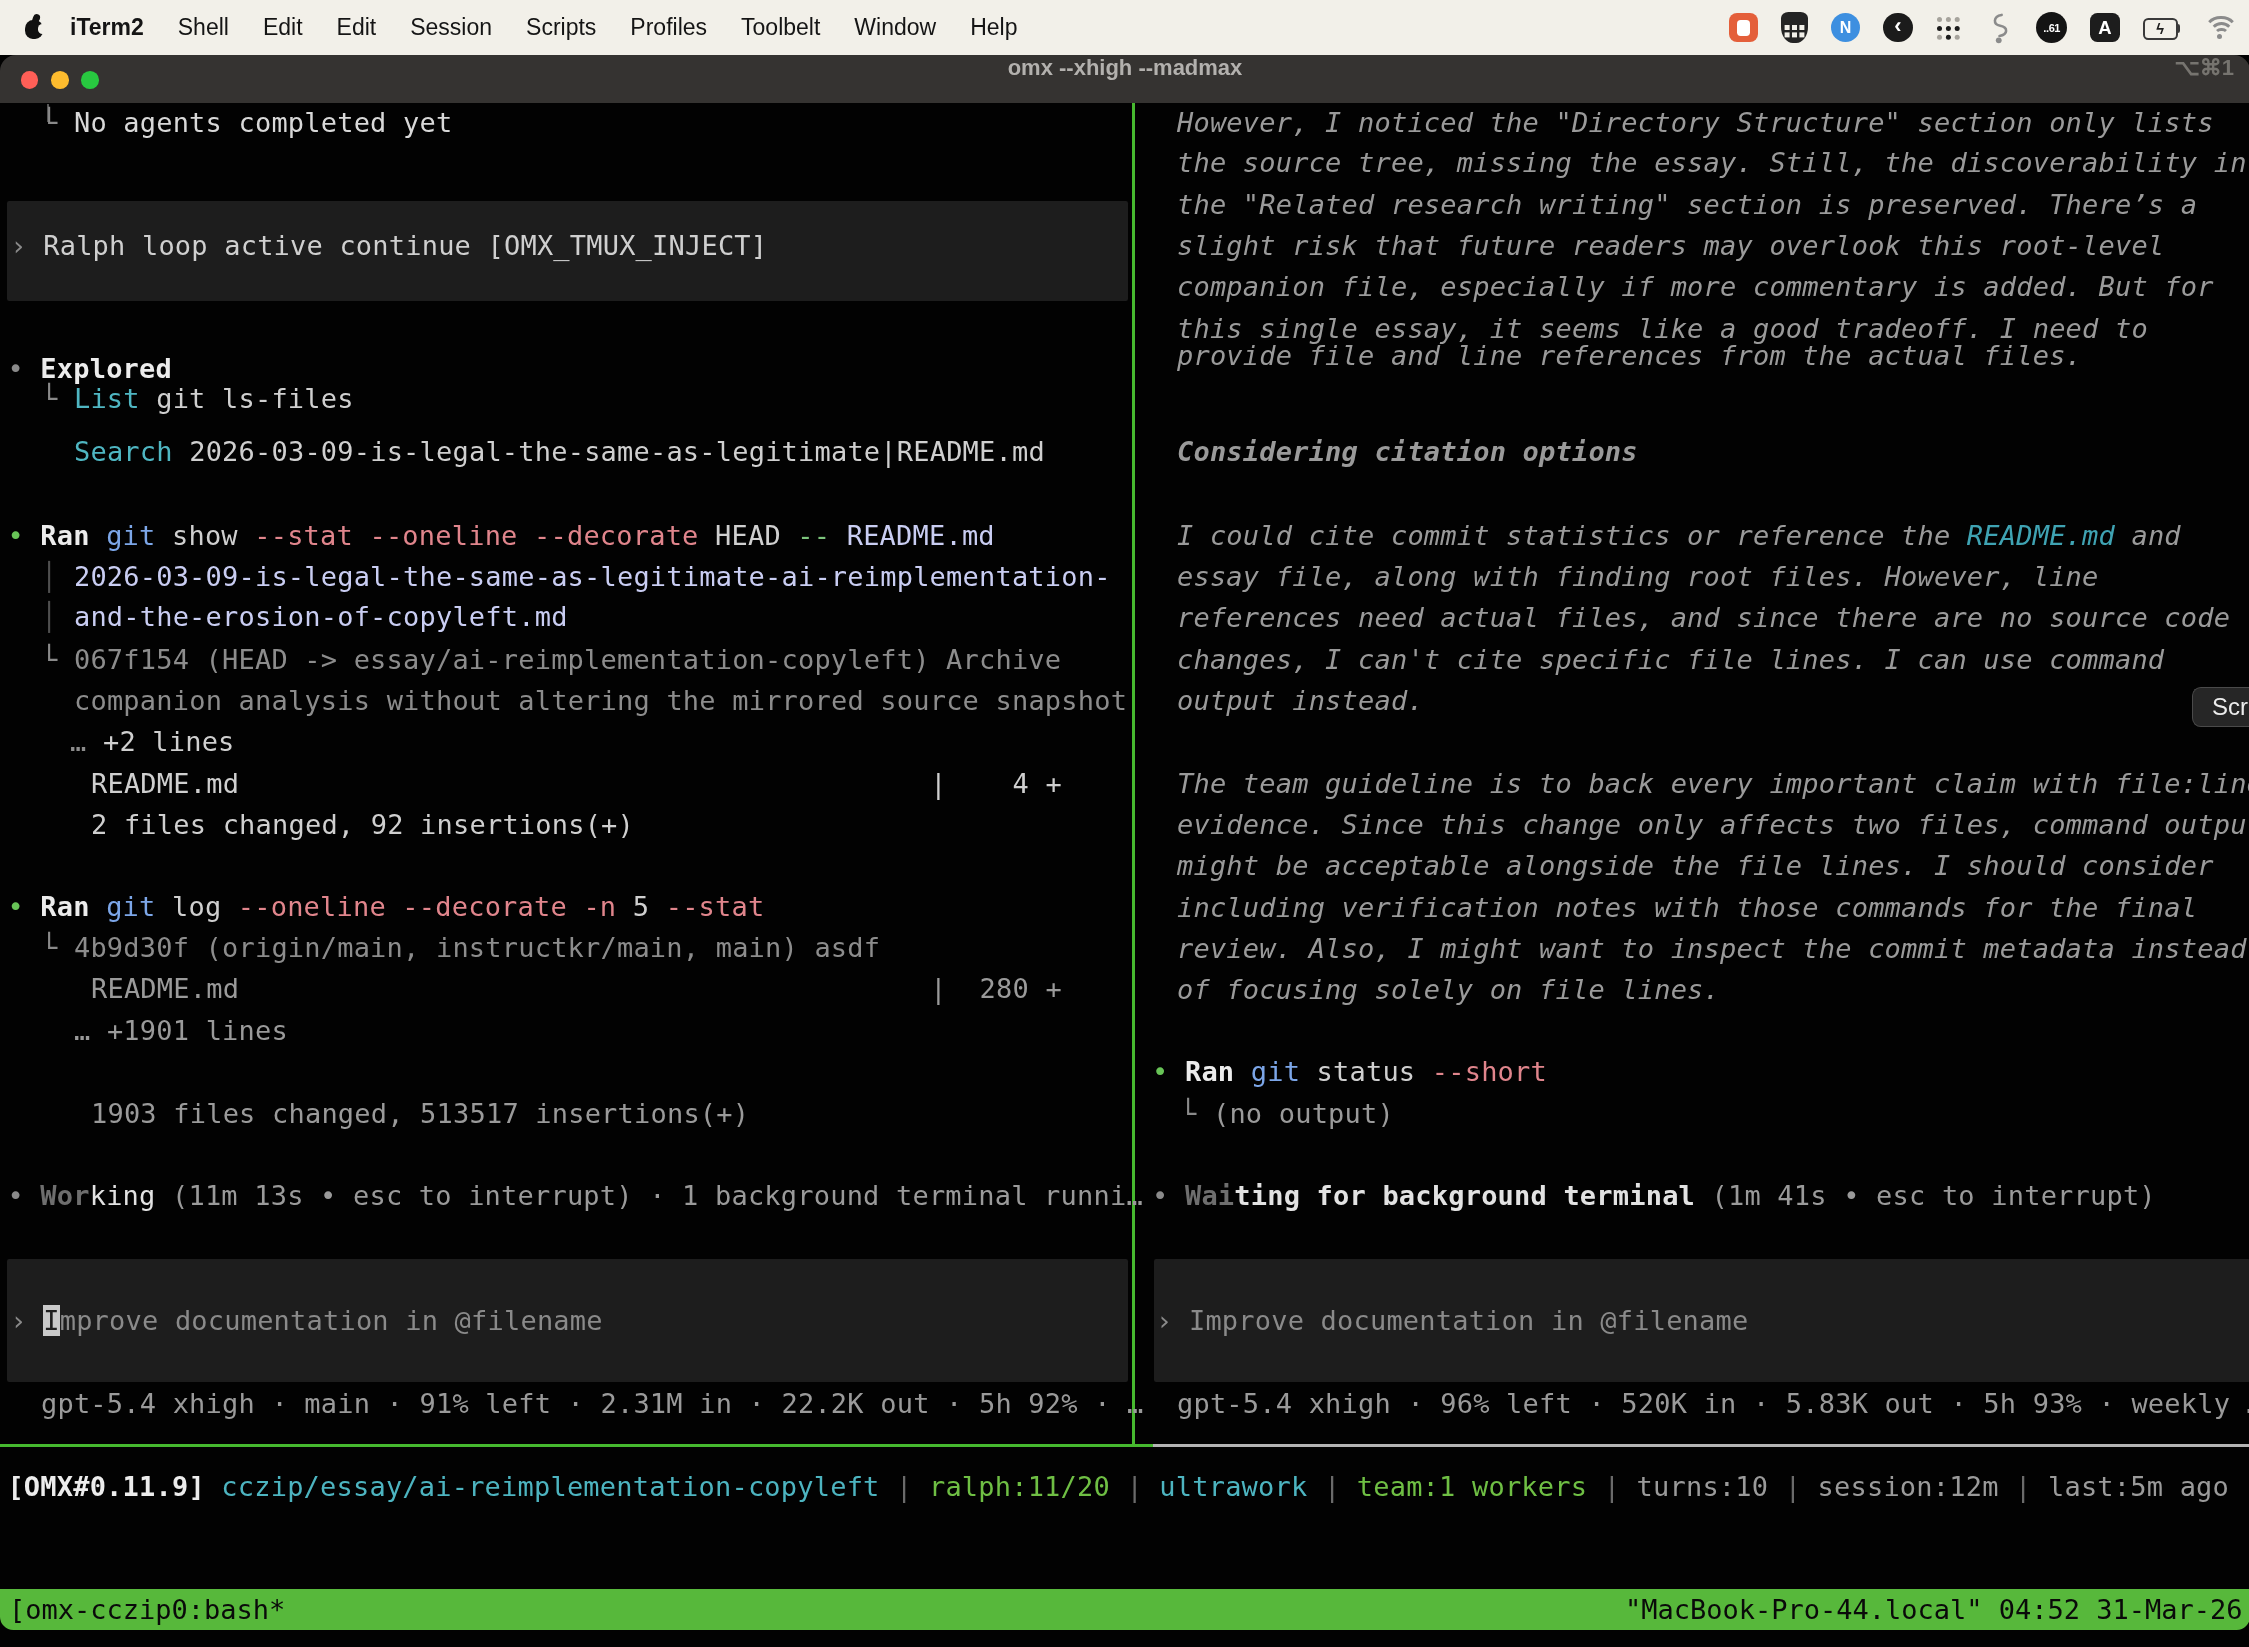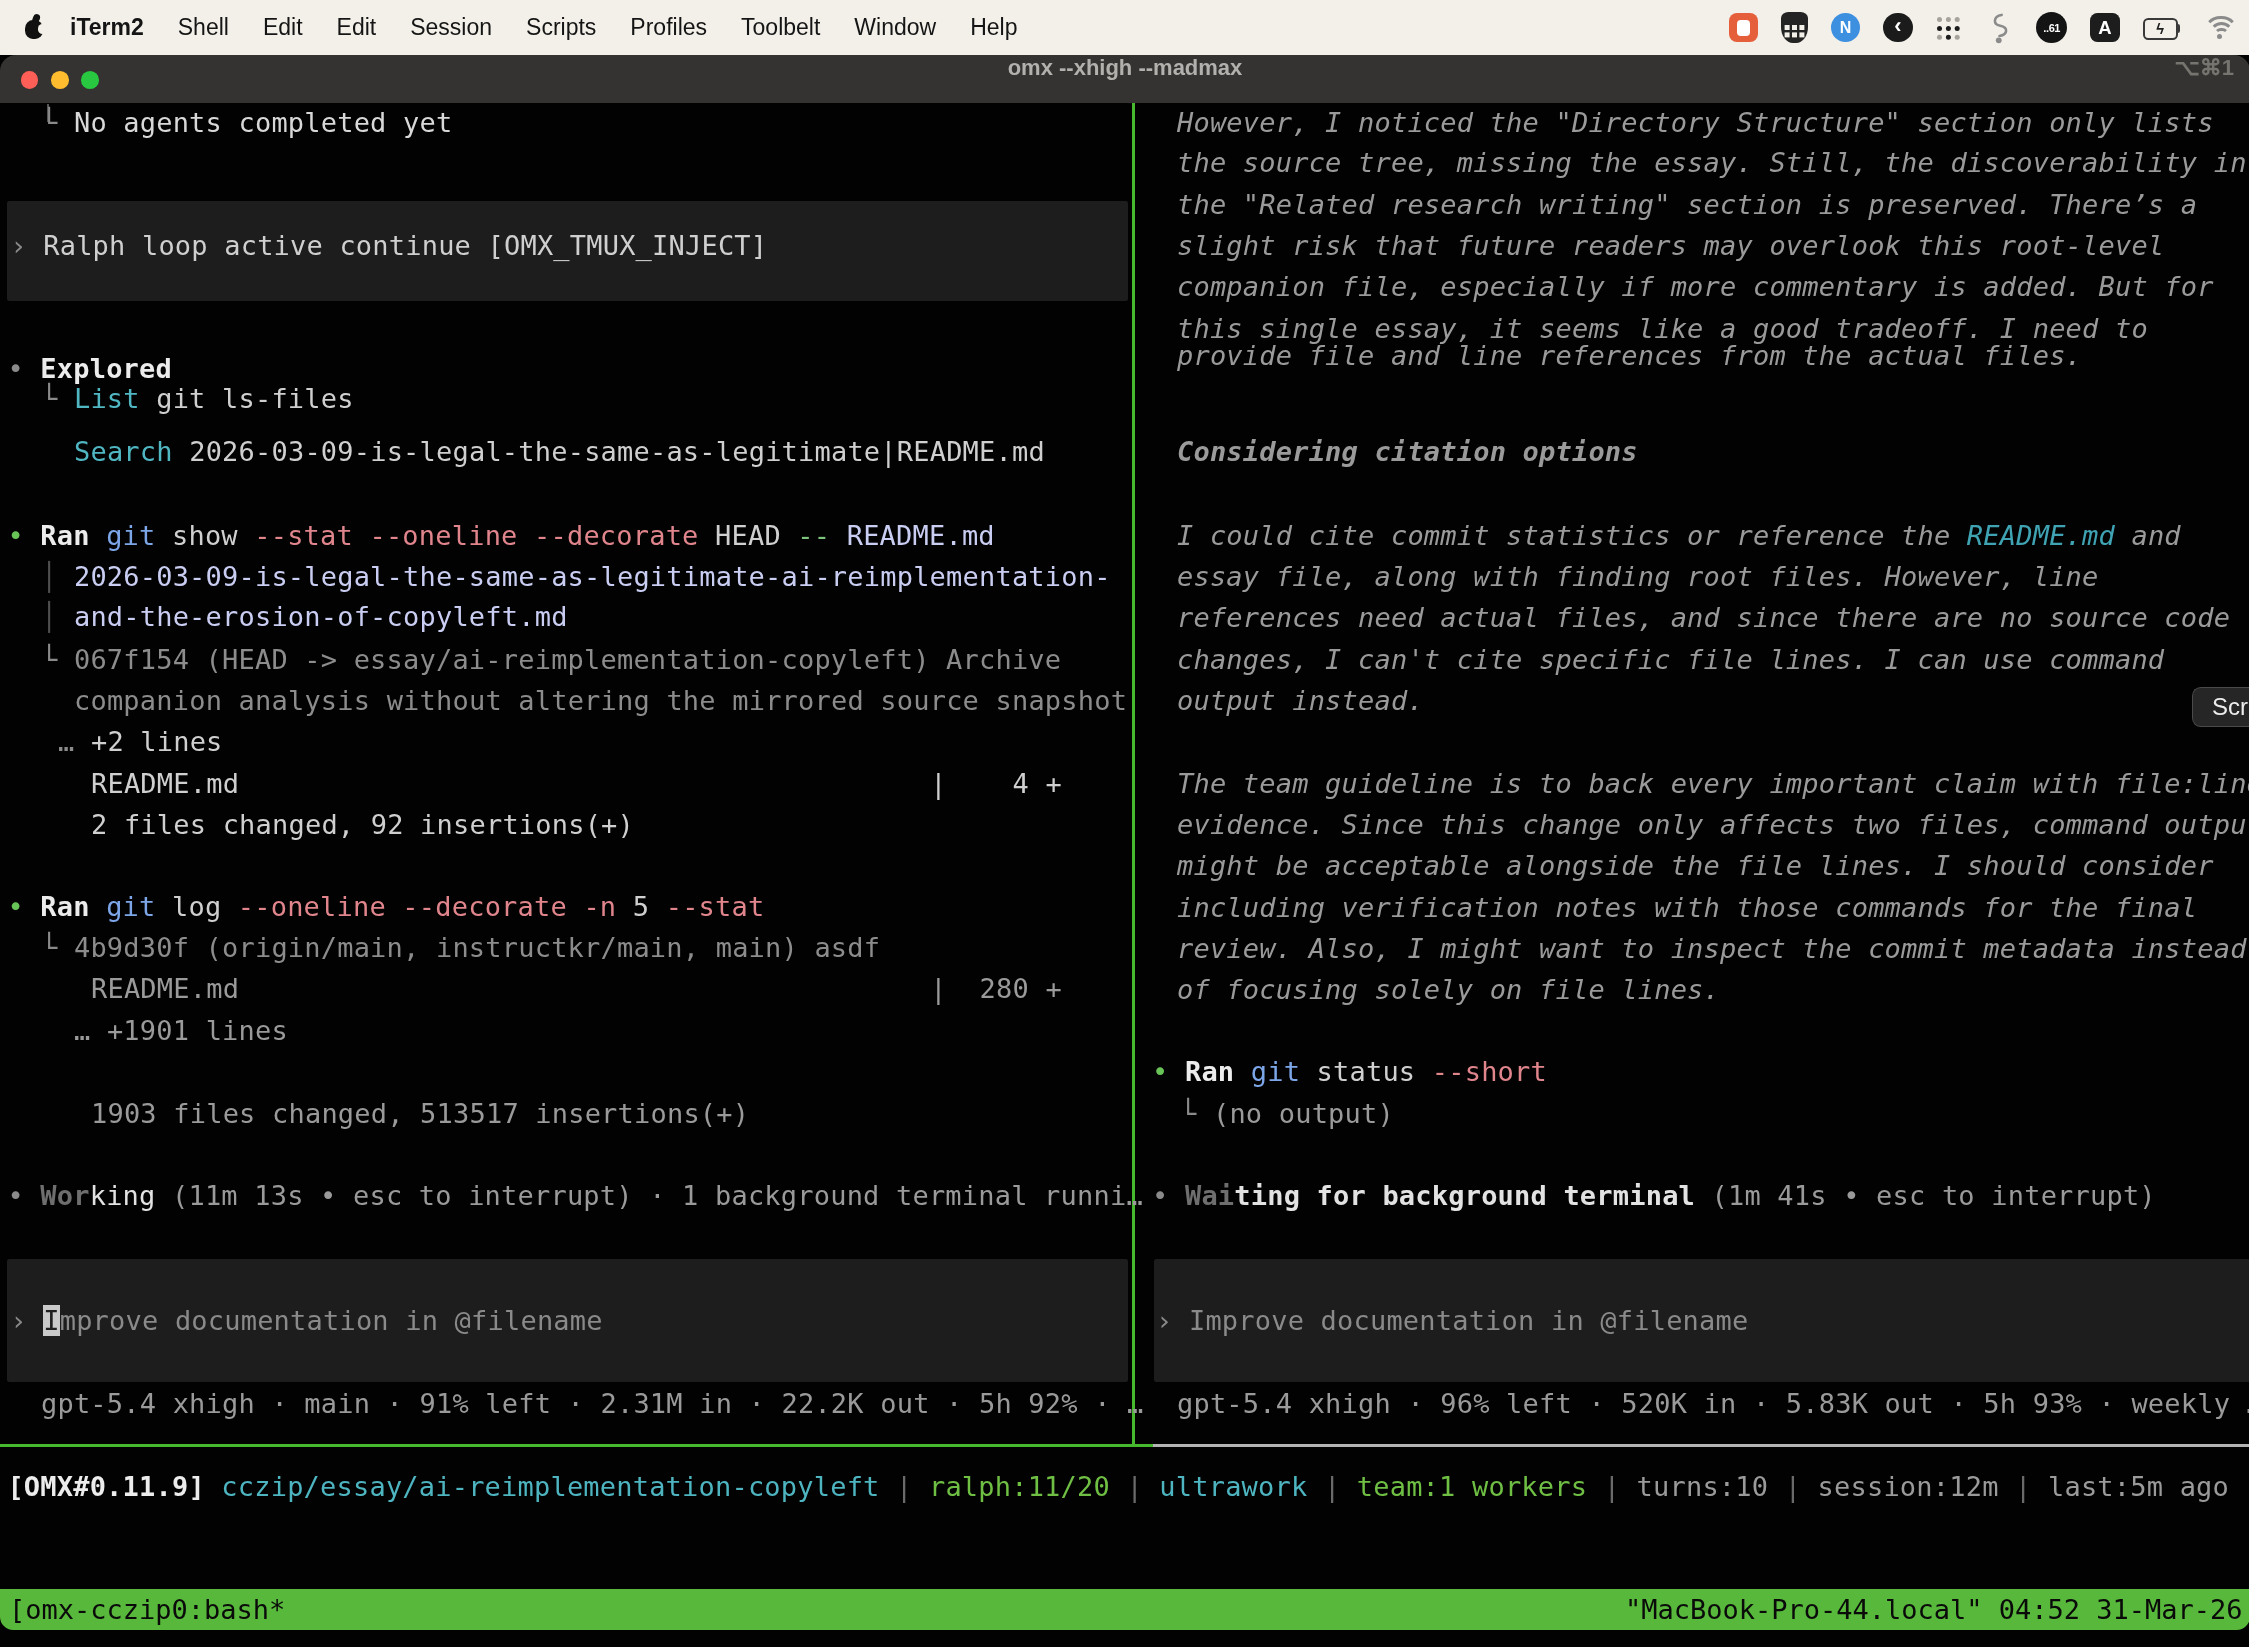--- a/index.html
+++ b/index.html
@@ -142,21 +142,21 @@
   <div class="tl" style="left:41px;top:102px;"><span style="color: rgb(138, 138, 138);">└ </span><span style="color: rgb(216, 216, 216);">No agents completed yet</span></div>
   <div class="tl" style="left:10.3px;top:225px;"><span style="color: rgb(138, 138, 138);">› </span><span style="color: rgb(207, 207, 207);">Ralph loop active continue [OMX_TMUX_INJECT]</span></div>
   <div class="tl" style="left:7.4px;top:348px;"><span style="color: rgb(138, 138, 138);">• </span><span style="color: rgb(236, 236, 236); font-weight: 700;">Explored</span></div>
   <div class="tl" style="left:41px;top:378px;"><span style="color: rgb(138, 138, 138);">└ </span><span style="color: rgb(79, 182, 194);">List </span><span style="color: rgb(207, 207, 207);">git ls-files</span></div>
   <div class="tl" style="left:74px;top:431px;"><span style="color: rgb(79, 182, 194);">Search </span><span style="color: rgb(207, 207, 207);">2026-03-09-is-legal-the-same-as-legitimate|README.md</span></div>
   <div class="tl" style="left:7.4px;top:515px;"><span style="color: rgb(104, 196, 87);">• </span><span style="color: rgb(236, 236, 236); font-weight: 700;">Ran </span><span style="color: rgb(124, 166, 232);">git </span><span style="color: rgb(207, 207, 207);">show </span><span style="color: rgb(224, 133, 140);">--stat </span><span style="color: rgb(224, 133, 140);">--oneline </span><span style="color: rgb(224, 133, 140);">--decorate </span><span style="color: rgb(207, 207, 207);">HEAD </span><span style="color: rgb(124, 196, 124);">-- </span><span style="color: rgb(201, 205, 242);">README.md</span></div>
   <div class="tl" style="left:41px;top:556px;"><span style="color: rgb(79, 79, 79);">│ </span><span style="color: rgb(201, 205, 242);">2026-03-09-is-legal-the-same-as-legitimate-ai-reimplementation-</span></div>
   <div class="tl" style="left:41px;top:596px;"><span style="color: rgb(79, 79, 79);">│ </span><span style="color: rgb(201, 205, 242);">and-the-erosion-of-copyleft.md</span></div>
   <div class="tl" style="left:41px;top:639px;"><span style="color: rgb(138, 138, 138);">└ </span><span style="color: rgb(140, 140, 140);">067f154 (HEAD -&gt; essay/ai-reimplementation-copyleft) Archive</span></div>
   <div class="tl" style="left:74px;top:680px;"><span style="color: rgb(140, 140, 140);">companion analysis without altering the mirrored source snapshot</span></div>
-  <div class="tl" style="left:58px;top:721px;"><span style="color: rgb(140, 140, 140);">… </span><span style="color: rgb(207, 207, 207);">+2 lines</span></div>
+  <div class="tl" style="left:70px;top:721px;"><span style="color: rgb(140, 140, 140);">… </span><span style="color: rgb(207, 207, 207);">+2 lines</span></div>
   <div class="tl" style="left:91px;top:763px;"><span style="color: rgb(207, 207, 207);">README.md                                          |    4 +</span></div>
   <div class="tl" style="left:91px;top:804px;"><span style="color: rgb(207, 207, 207);">2 files changed, 92 insertions(+)</span></div>
   <div class="tl" style="left:7.4px;top:886px;"><span style="color: rgb(104, 196, 87);">• </span><span style="color: rgb(236, 236, 236); font-weight: 700;">Ran </span><span style="color: rgb(124, 166, 232);">git </span><span style="color: rgb(207, 207, 207);">log </span><span style="color: rgb(224, 133, 140);">--oneline </span><span style="color: rgb(224, 133, 140);">--decorate </span><span style="color: rgb(224, 133, 140);">-n </span><span style="color: rgb(207, 207, 207);">5 </span><span style="color: rgb(224, 133, 140);">--stat</span></div>
   <div class="tl" style="left:41px;top:927px;"><span style="color: rgb(138, 138, 138);">└ </span><span style="color: rgb(140, 140, 140);">4b9d30f (origin/main, instructkr/main, main) asdf</span></div>
   <div class="tl" style="left:91px;top:968px;"><span style="color: rgb(154, 154, 154);">README.md                                          |  280 +</span></div>
   <div class="tl" style="left:74px;top:1010px;"><span style="color: rgb(154, 154, 154);">… +1901 lines</span></div>
   <div class="tl" style="left:91px;top:1093px;"><span style="color: rgb(154, 154, 154);">1903 files changed, 513517 insertions(+)</span></div>
   <div class="tl" style="left:7.4px;top:1175px;"><span style="color: rgb(138, 138, 138);">• </span><span style="color: rgb(110, 110, 110); font-weight: 700;">Wor</span><span style="color: rgb(226, 226, 226); font-weight: 400; text-align: center;">king</span><span style="color: rgb(154, 154, 154);"> (11m 13s • esc to interrupt) · 1 background terminal runni…</span></div>
   <div class="tl" style="left:10.3px;top:1300px;"><span style="color: rgb(138, 138, 138);">› </span><span style="color: rgb(30, 30, 30); background: rgb(201, 201, 201);">I</span><span style="color: rgb(138, 138, 138);">mprove documentation in @filename</span></div>
   <div class="tl" style="left:41px;top:1383px;"><span style="color: rgb(154, 154, 154);">gpt-5.4 xhigh · main · 91% left · 2.31M in · 22.2K out · 5h 92% · …</span></div>

